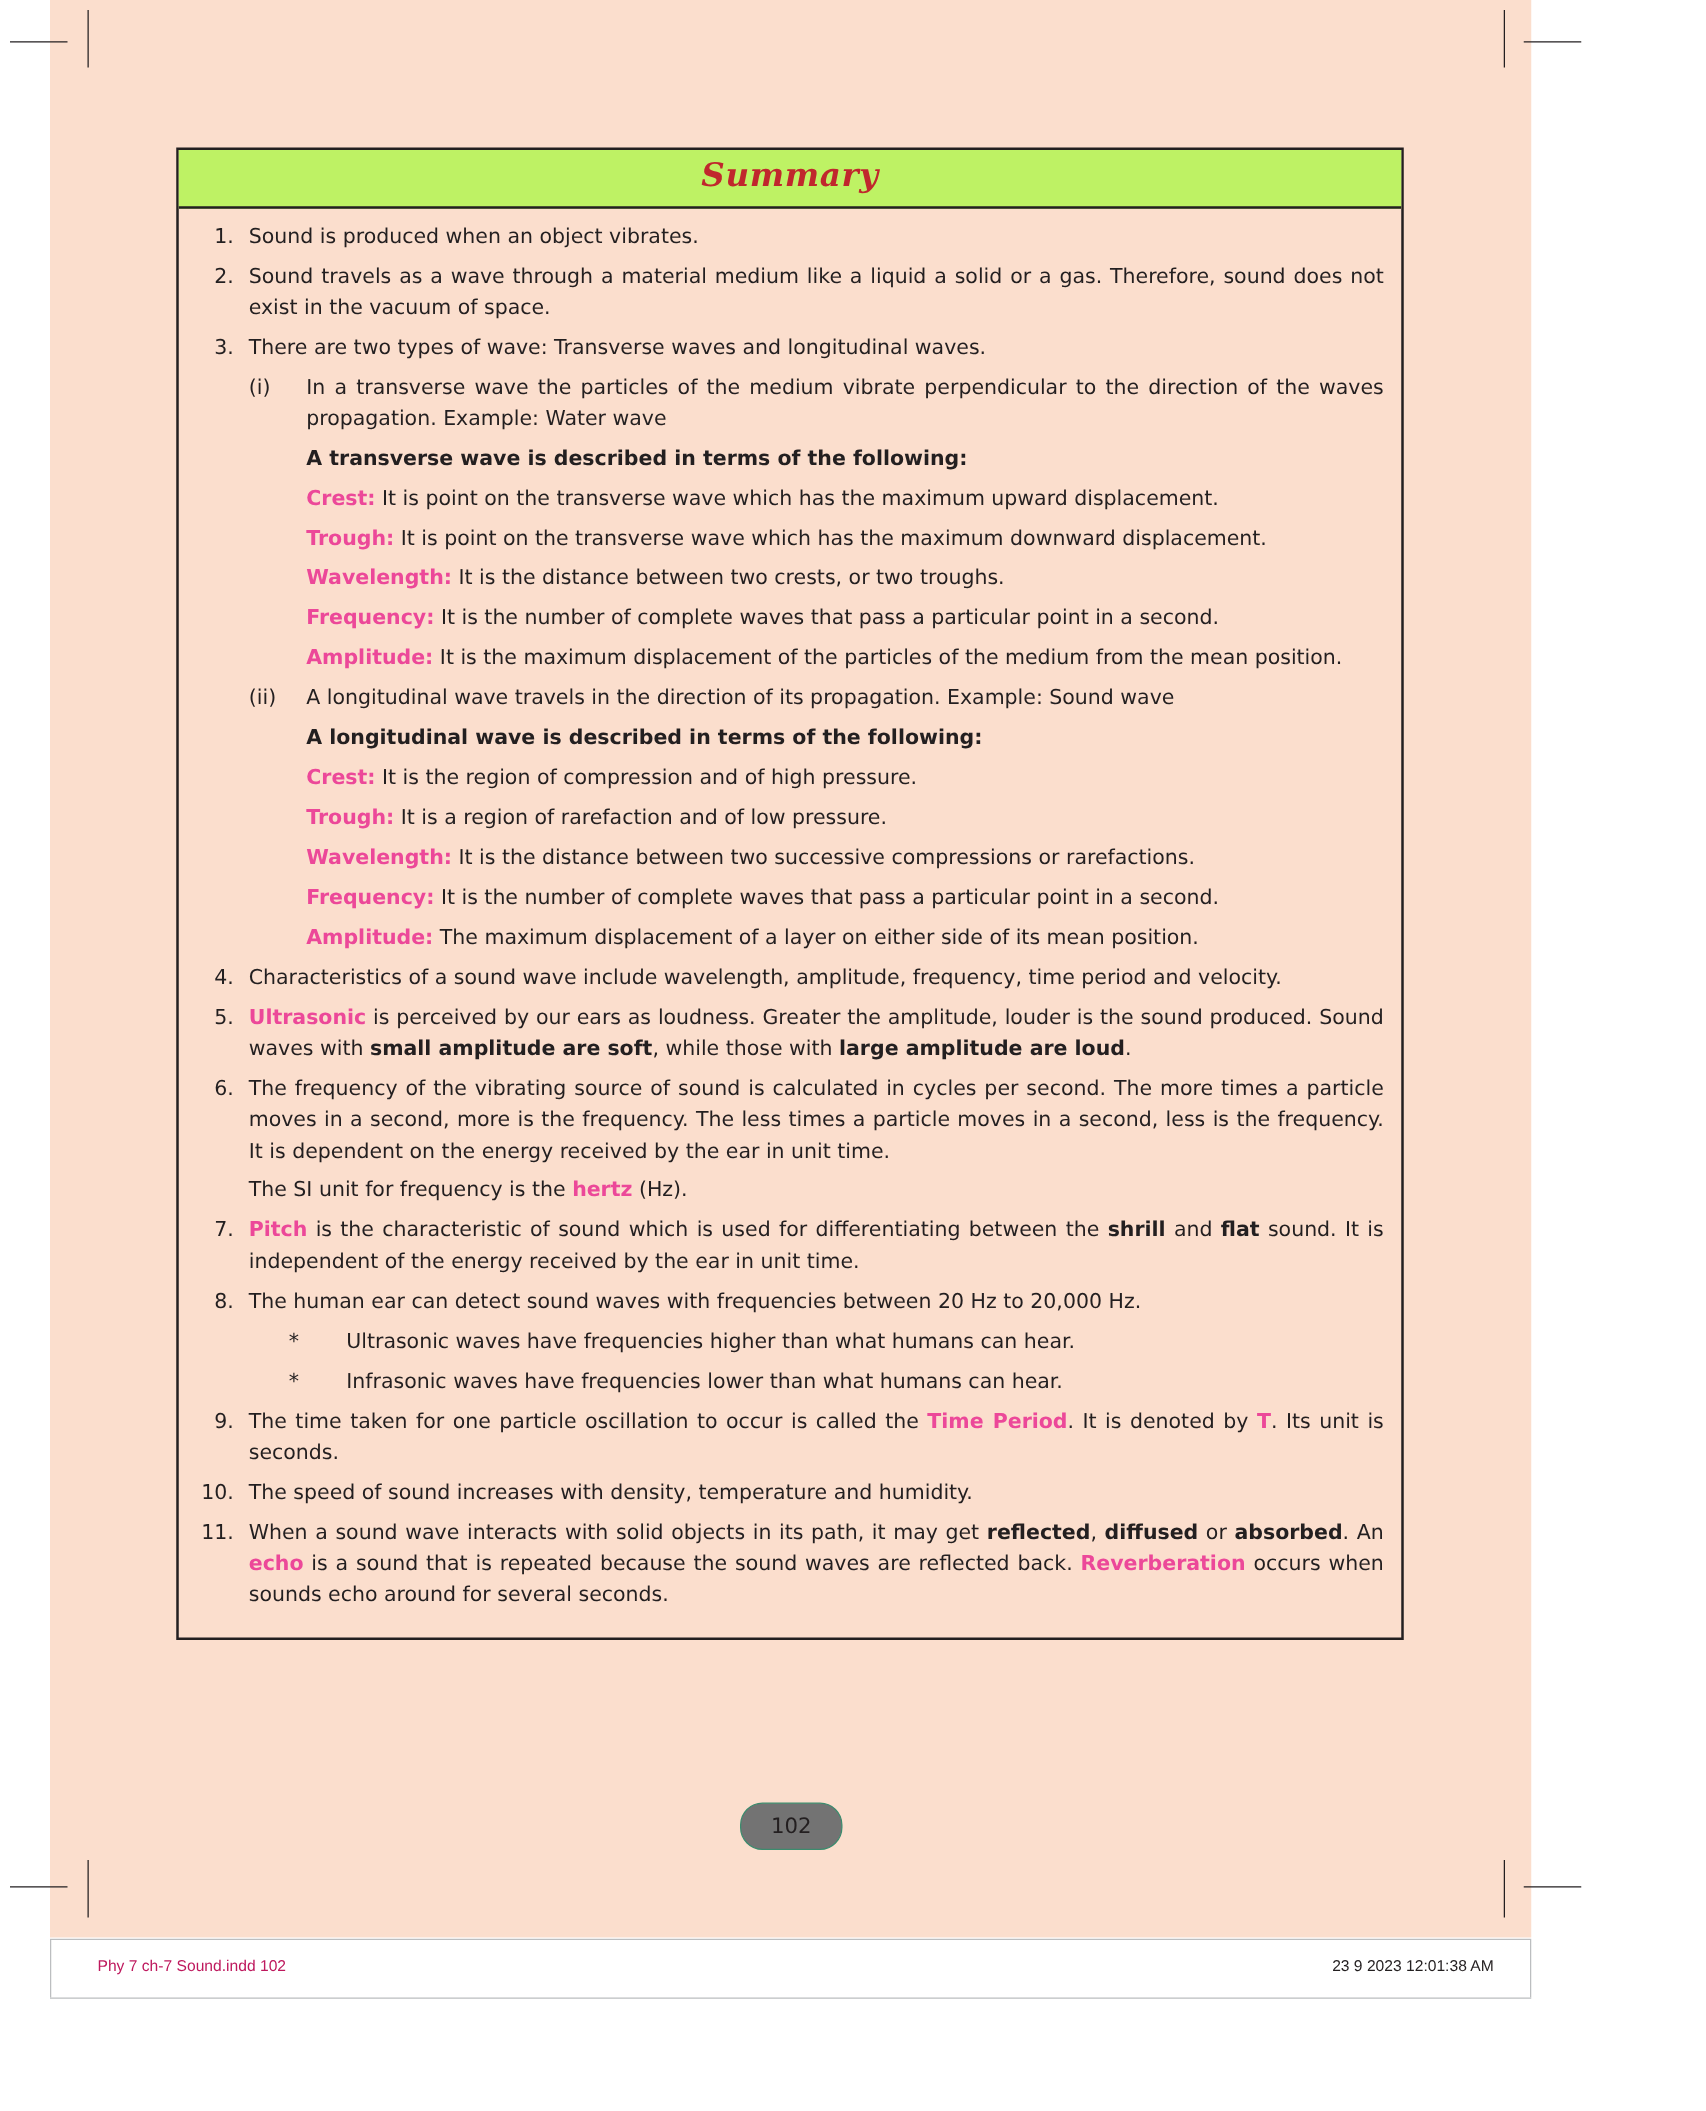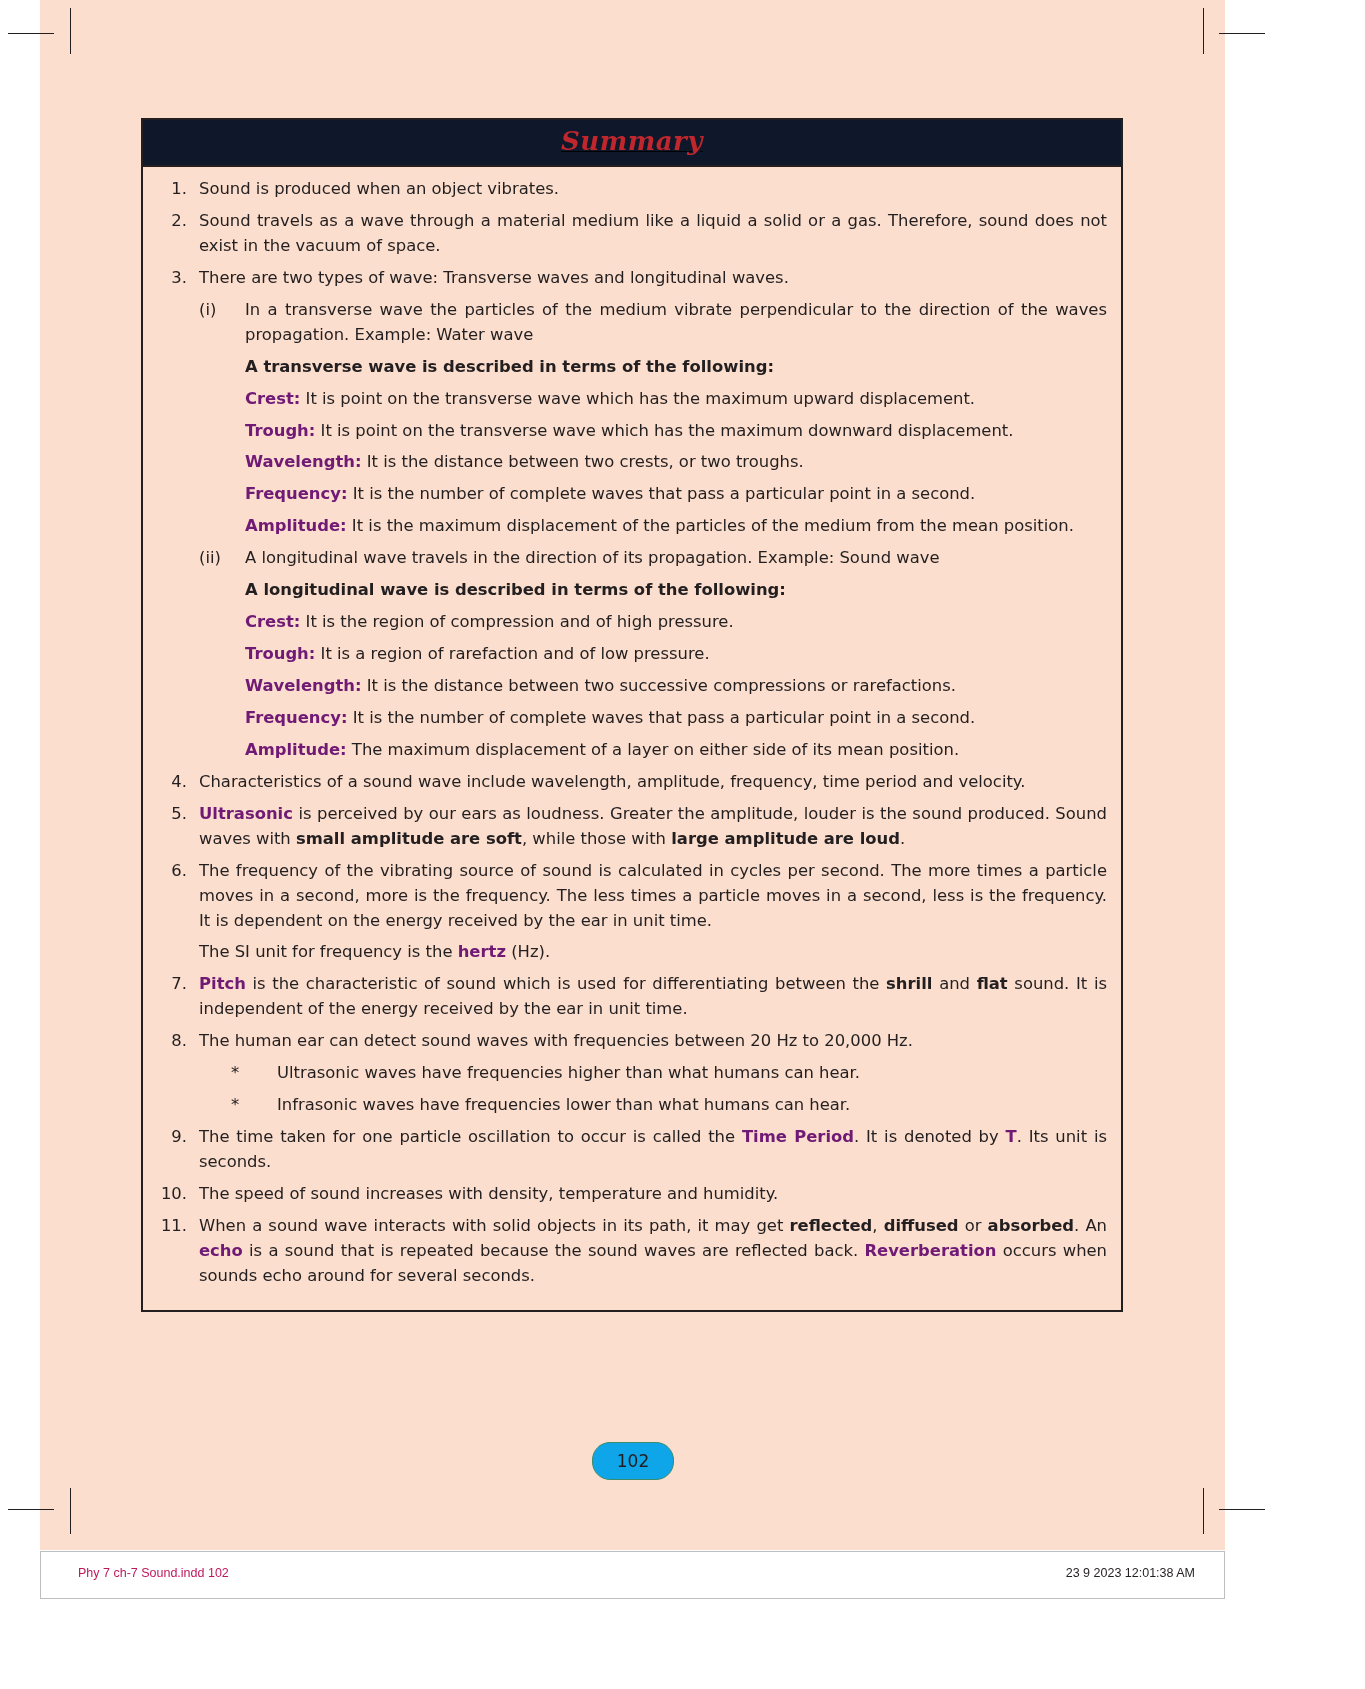--- a/index.html
+++ b/index.html
@@ -39,25 +39,24 @@
   .box {
     position: absolute;
     left: 141px;
     top: 118px;
     width: 982px;
     border: 2px solid #231f20;
     box-sizing: border-box;
     background: transparent;
   }
   .summary-header {
-    background: #0f172a;
+    background: #bef264;
     border-bottom: 2px solid #231f20;
     text-align: center;
     padding: 6px 0 9px 0;
-    text-decoration: underline;
   }
   .summary-header .title {
     font-family: "DejaVu Serif", serif;
     font-weight: bold;
     font-style: italic;
     font-size: 26px;
     color: #c0272d;
     letter-spacing: 0.5px;
   }
   .content {
@@ -111,31 +110,31 @@
   .star-row {
     display: flex;
     padding-left: 76px;
     margin-bottom: 7px;
   }
   .star-row .st { width: 46px; flex: 0 0 46px; }
   .sub-para {
     padding-left: 44px;
     margin-bottom: 7px;
   }
-  .pink { color: #701a75; font-weight: bold; }
+  .pink { color: #ec4899; font-weight: bold; }
   .bold { font-weight: bold; }
   .pagenum {
     position: absolute;
     left: 592px;
     top: 1442px;
     width: 80px;
     height: 36px;
     border: 1.5px solid #3c8b6e;
     border-radius: 18px;
-    background: #0ea5e9;
+    background: #737373;
     display: flex;
     align-items: center;
     justify-content: center;
     font-size: 17px;
     color: #231f20;
   }
   .footer {
     position: absolute;
     left: 40px;
     top: 1551px;

